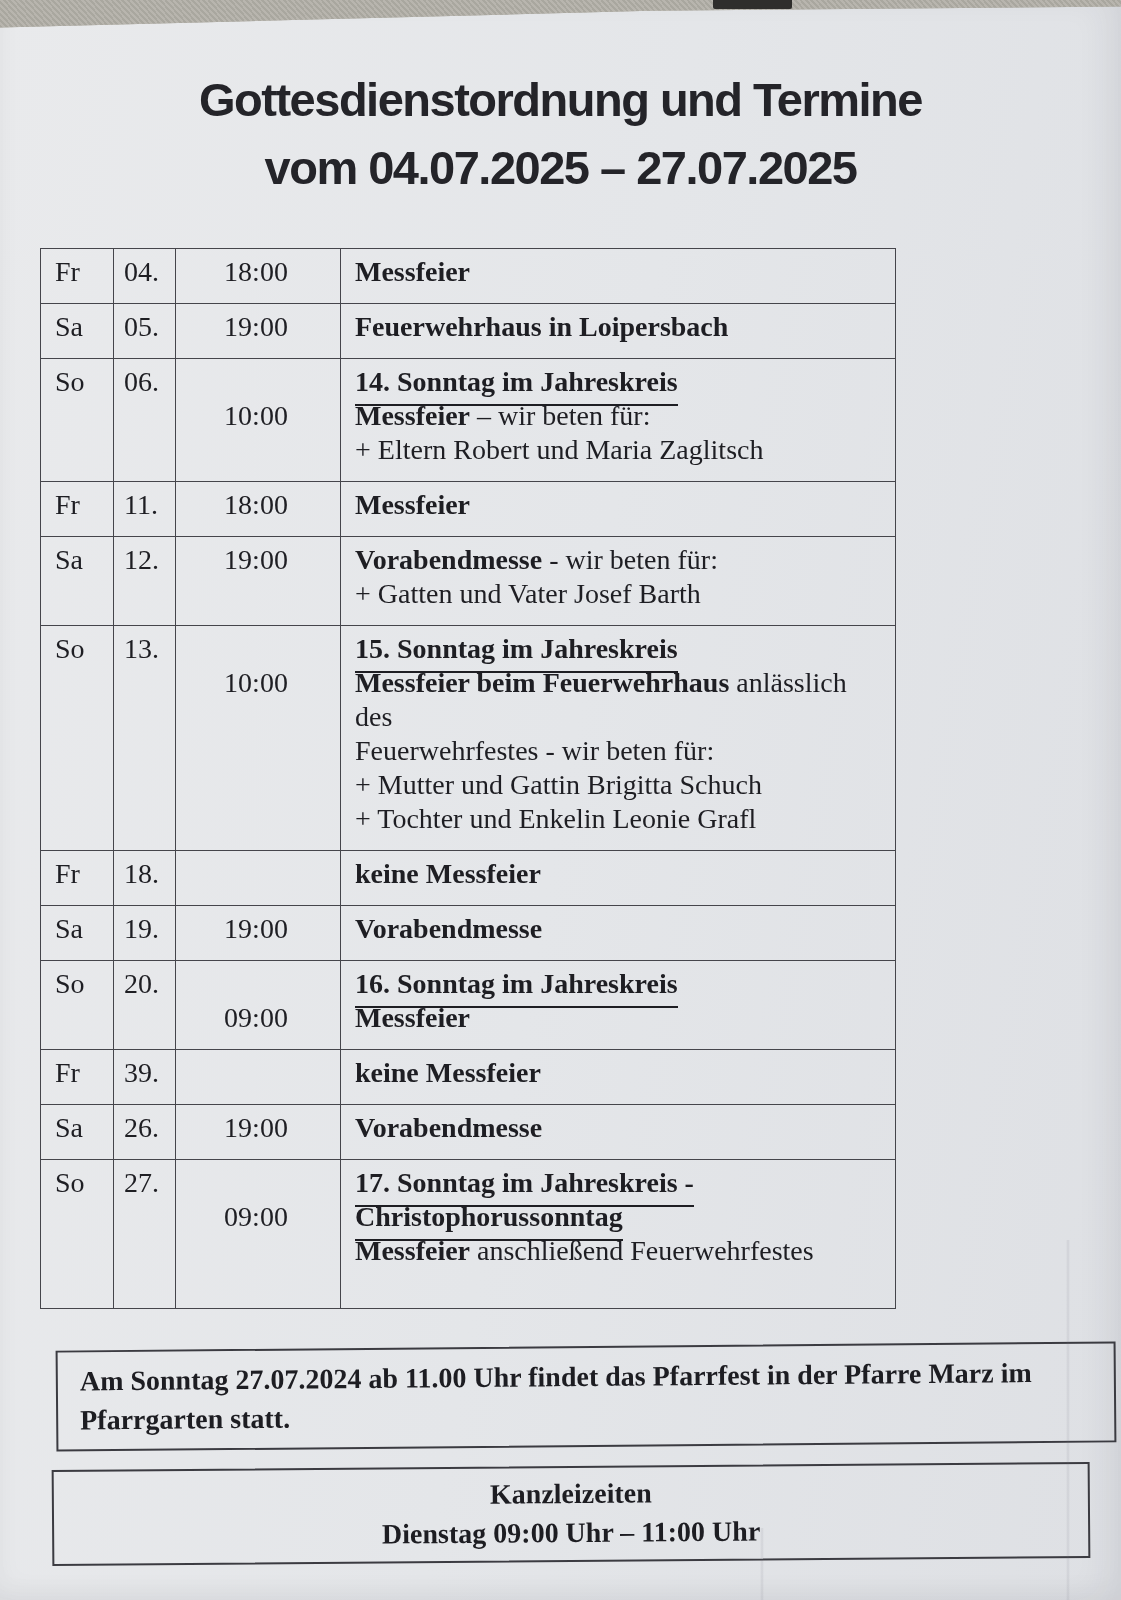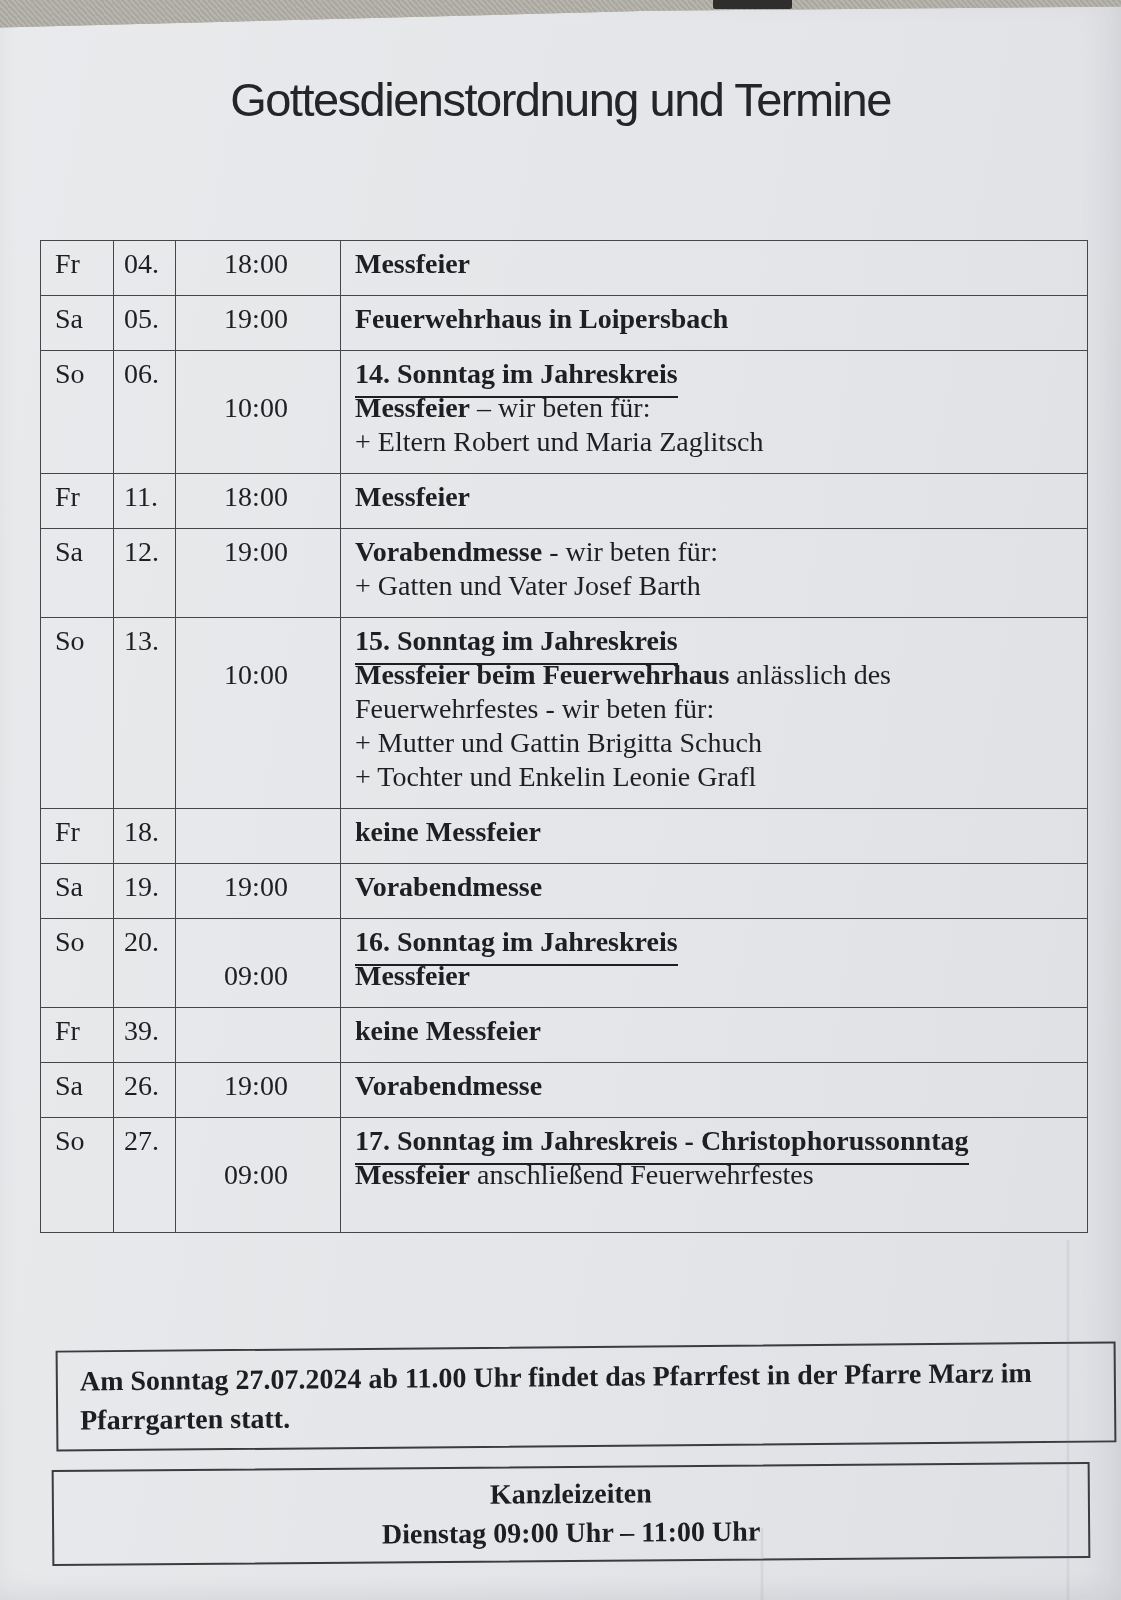--- a/index.html
+++ b/index.html
@@ -22,27 +22,27 @@
     clip-path:polygon(0 0,100% 0,100% 22%,58% 36%,0 92%);
   }
   .clip{
     position:absolute;left:713px;top:0;width:79px;height:9px;
     background:#2e2d2b;border-radius:0 0 2px 2px;
   }
   .title{
     position:absolute;left:0;top:66px;width:1121px;
     text-align:center;
     font-family:"Liberation Sans","DejaVu Sans",sans-serif;
-    font-weight:normal;font-size:47px;letter-spacing:-1.5px;
+    font-weight:bold;font-size:47px;letter-spacing:-1.5px;
     color:#232328;
     line-height:68px;
   }
   table.sched{
-    position:absolute;left:40px;top:240px;
-    width:1048px;
+    position:absolute;left:40px;top:248px;
+    width:856px;
     border-collapse:collapse;
     table-layout:fixed;
     font-size:28px;
     color:#1d1d22;
   }
   table.sched td{
     border:1.6px solid #44444a;
     vertical-align:top;
     padding:6px 8px 14px 8px;
     line-height:34px;
@@ -84,20 +84,21 @@
 </style>
 </head>
 <body>
 
 <div id="stage">
   <div class="wall"></div>
   <div class="clip"></div>
 
   <div class="title">
     <div>Gottesdienstordnung und Termine</div>
+    <div>vom 04.07.2025 – 27.07.2025</div>
   </div>
 
   <table class="sched">
     <colgroup>
       <col class="c-day">
         <col class="c-date">
         <col class="c-time">
         <col class="c-desc">
     </colgroup>
     <tbody id="sched-body">

